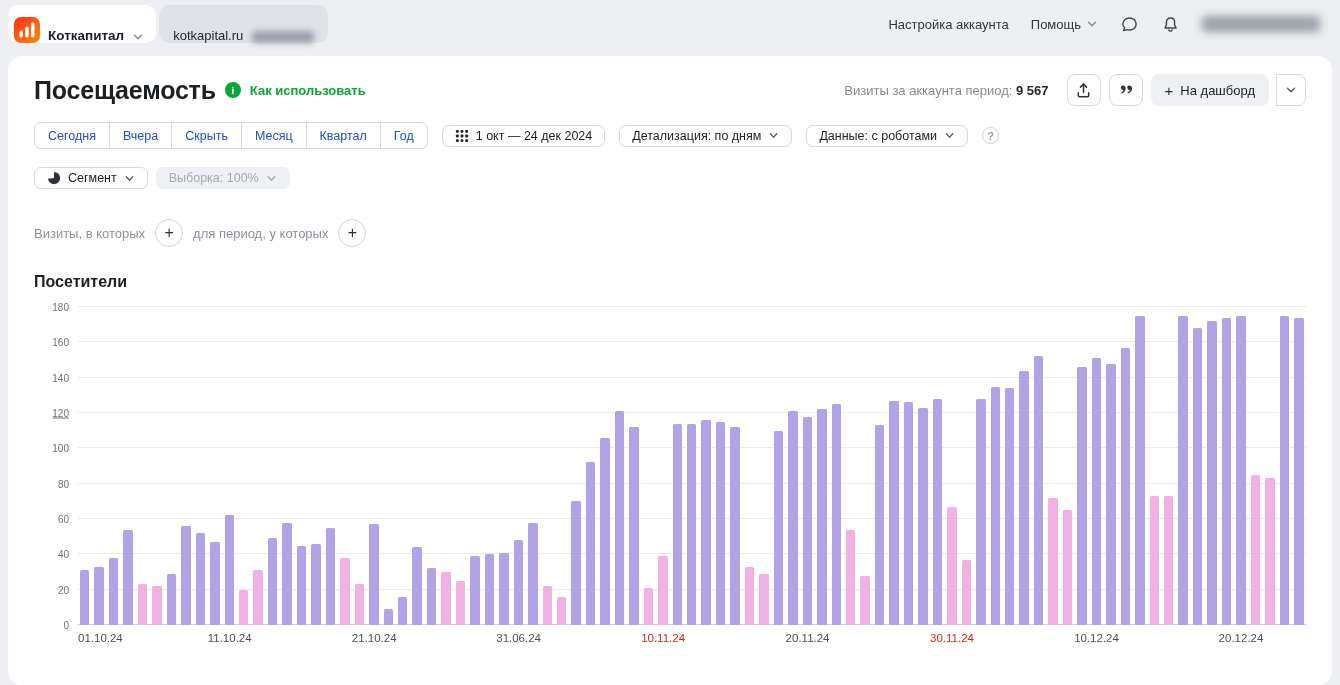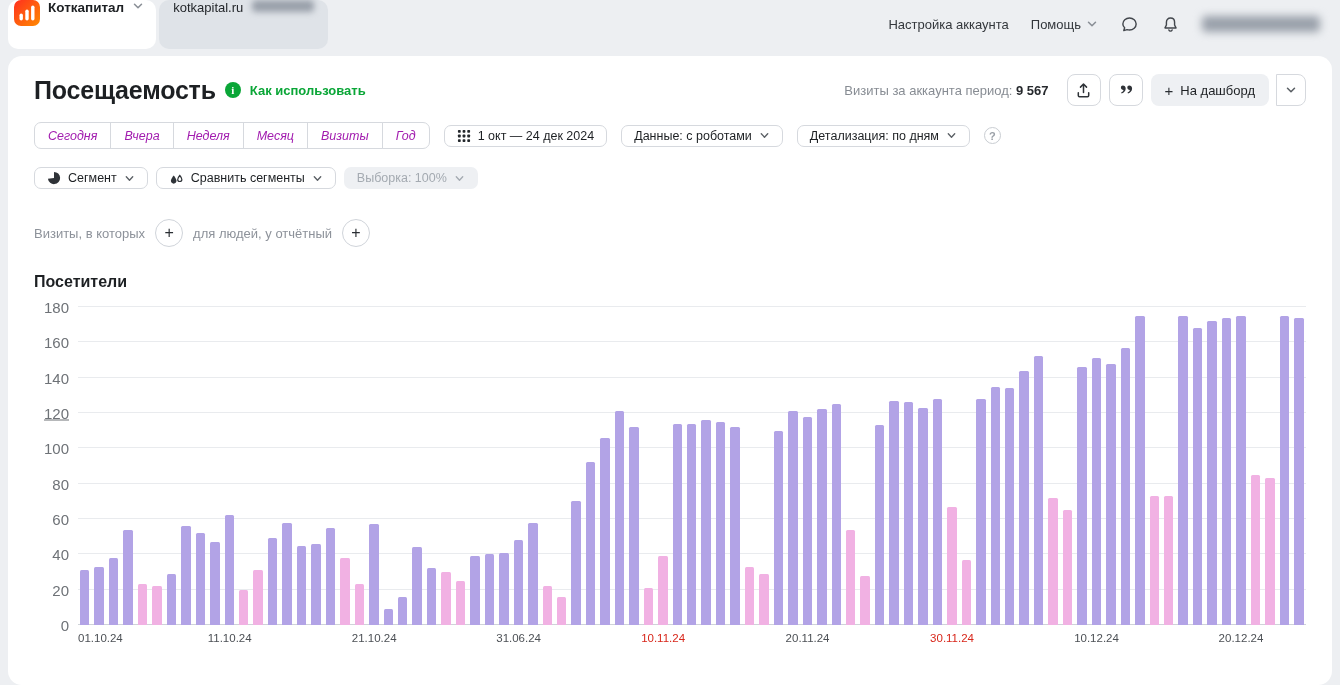--- a/index.html
+++ b/index.html
@@ -5,21 +5,21 @@
   * { box-sizing: border-box; }
   html,body { margin:0; padding:0; }
   body {
     width:1340px; height:685px; overflow:hidden;
     background:#edeff2; color:#1d2023;
     font-family:"Liberation Sans", sans-serif;
   }
   
   .topbar { height:48px; display:flex; align-items:center; justify-content:space-between; padding:0 20px 0 8px; }
   .tb-left { display:flex; align-items:center; }
-  .pill { display:flex; align-items:flex-start; height:49px; border-radius:10px; }
+  .pill { display:flex; align-items:flex-end; height:38px; border-radius:10px; }
   .pill.white { background:#fff; padding:0 12px 0 6px; gap:8px; cursor:pointer; }
   .pill.gray { background:#dfe3e8; padding:0 14px; gap:9px; margin-left:3px; }
   .acct-name { font-size:13.5px; font-weight:600; }
   .site { font-size:13px; color:#24272b; }
   .blur { background:#99a0aa; border-radius:4px; filter:blur(3px); }
   .blur.counter { width:62px; height:12px; }
   .blur.user { width:118px; height:16px; filter:blur(4px); }
   .chev { color:#8a8f96; display:flex; align-items:center; }
   .tb-right { display:flex; align-items:center; gap:22px; }
   .tb-link { font-size:13px; color:#33373c; cursor:pointer; text-decoration:none; }
@@ -38,37 +38,37 @@
   .icon-btn { width:34px; height:32px; border:1px solid #d6d9de; background:#fff; border-radius:8px; display:flex; align-items:center; justify-content:center; cursor:pointer; padding:0; }
   .btn { height:32px; border:1px solid #d6d9de; background:#fff; border-radius:8px; font-size:13px; color:#1d2023; padding:0 13px; display:flex; align-items:center; gap:7px; cursor:pointer; font-family:inherit; }
   .btn.gray { background:#eef0f3; border-color:transparent; }
   .plus-glyph { font-size:15px; color:#2a2e33; line-height:1; }
   .split { display:flex; }
   .split .main { border-radius:8px 0 0 8px; }
   .split .caret { border-radius:0 8px 8px 0; margin-left:-1px; width:30px; padding:0; justify-content:center; }
   
   .row1 { display:flex; align-items:center; gap:14px; margin-bottom:18px; }
   .pgroup { display:flex; }
-  .pbtn { height:27px; border:1px solid #d6d9de; background:#fff; font-size:12.5px; color:#a21caf; padding:0 13px; margin-left:-1px; cursor:pointer; font-family:inherit;font-style:italic; }
+  .pbtn { height:27px; border:1px solid #d6d9de; background:#fff; font-size:12.5px; color:#1d4ed8; padding:0 13px; margin-left:-1px; cursor:pointer; font-family:inherit; }
   .pbtn:first-child { border-radius:7px 0 0 7px; margin-left:0; }
   .pbtn:last-child { border-radius:0 7px 7px 0; }
   .sbtn { height:22px; border:1px solid #d6d9de; background:#fff; border-radius:7px; font-size:12.5px; color:#1d2023; padding:7px 12px; display:flex; align-items:center; gap:7px; cursor:pointer; font-family:inherit; }
   .sbtn.disabled { background:#eef0f3; border-color:transparent; color:#a4aab1; cursor:default; }
   .qmark { width:17px; height:17px; border-radius:50%; border:1.5px solid #c9cdd2; color:#9aa0a7; font-size:11px; font-weight:700; display:flex; align-items:center; justify-content:center; }
   .row2 { display:flex; align-items:center; gap:8px; margin-bottom:30px; }
   .row3 { display:flex; align-items:center; gap:10px; margin-bottom:26px; font-size:13px; color:#8d929a; }
   .plus-btn { width:28px; height:28px; border-radius:50%; border:1px solid #d0d4da; background:#fff; font-size:16px; color:#2a2e33; display:flex; align-items:center; justify-content:center; cursor:pointer; padding:0; }
   
   .section-row { display:flex; align-items:center; justify-content:space-between; margin-bottom:16px; }
   h2 { font-size:16px; margin:0; font-weight:700; }
   .pill-btn { height:30px; border-radius:16px; border:1px solid #d6d9de; background:#fff; font-size:13px; display:flex; align-items:center; gap:7px; padding:0 14px; cursor:pointer; font-family:inherit; color:#1d2023; }
   .plot { position:relative; margin-left:44px; height:318px; }
   .gridline { position:absolute; left:0; right:0; height:1px; background:#e9ebee; }
   .gridline.zero { background:#cfd3d8; }
-  .y-label { position:absolute; right:calc(100% + 9px); transform:translateY(50%); font-size:15px; color:#6e7277; }
+  .y-label { position:absolute; right:calc(100% + 9px); transform:translateY(50%); font-size:10px; color:#6e7277; }
   .bars { position:absolute; left:0; right:0; top:0; bottom:0; display:flex; align-items:flex-end; gap:5px; padding:0 2px; }
   .bar { flex:1; border-radius:1.5px 1.5px 0 0; min-width:0; }
   .x-axis { position:relative; margin-left:44px; height:20px; margin-top:7px; }
   .x-label { position:absolute; top:0; font-size:11.5px; color:#4c5055; transform:translateX(-50%); white-space:nowrap; }
   .x-label.red { color:#d8261a; }
 </style>
 </head>
 <body>
 
 <div class="topbar">
@@ -167,51 +167,51 @@
           </span>
         </button>
       </div>
     </div>
   </div>
 
   <div class="row1">
     <div class="pgroup">
         <button class="pbtn">Сегодня</button>
         <button class="pbtn">Вчера</button>
-        <button class="pbtn">Неделя</button>
+        <button class="pbtn">Скрыть</button>
         <button class="pbtn">Месяц</button>
-        <button class="pbtn">Визиты</button>
+        <button class="pbtn">Квартал</button>
         <button class="pbtn">Год</button>
       </div>
     <button class="sbtn">
       <span style="display:flex">
         <svg width="14" height="14" viewBox="0 0 15 15" fill="#23272b">
             <rect x="1" y="1" width="3" height="3" rx="0.8"></rect>
             <rect x="6" y="1" width="3" height="3" rx="0.8"></rect>
             <rect x="11" y="1" width="3" height="3" rx="0.8"></rect>
             <rect x="1" y="6" width="3" height="3" rx="0.8"></rect>
             <rect x="6" y="6" width="3" height="3" rx="0.8"></rect>
             <rect x="11" y="6" width="3" height="3" rx="0.8"></rect>
             <rect x="1" y="11" width="3" height="3" rx="0.8"></rect>
             <rect x="6" y="11" width="3" height="3" rx="0.8"></rect>
             <rect x="11" y="11" width="3" height="3" rx="0.8"></rect>
           </svg>
       </span>
       <span>1 окт — 24 дек 2024</span>
     </button>
     <button class="sbtn">
-      <span>Данные: с роботами</span>
+      <span>Детализация: по дням</span>
       <span class="chev">
         <svg width="11" height="11" viewBox="0 0 12 12">
             <path d="M2.5 4.2 6 7.8 9.5 4.2" fill="none" stroke="#5b6065" stroke-width="1.5" stroke-linecap="round" stroke-linejoin="round"></path>
           </svg>
       </span>
     </button>
     <button class="sbtn">
-      <span>Детализация: по дням</span>
+      <span>Данные: с роботами</span>
       <span class="chev">
         <svg width="11" height="11" viewBox="0 0 12 12">
             <path d="M2.5 4.2 6 7.8 9.5 4.2" fill="none" stroke="#5b6065" stroke-width="1.5" stroke-linecap="round" stroke-linejoin="round"></path>
           </svg>
       </span>
     </button>
     <span class="qmark">?</span>
   </div>
 
   <div class="row2">
@@ -221,48 +221,34 @@
             <path d="M8 8 L8 1 A7 7 0 1 1 1.06 8.9 Z" fill="#2f3338"></path>
           </svg>
       </span>
       <span>Сегмент</span>
       <span class="chev">
         <svg width="11" height="11" viewBox="0 0 12 12">
             <path d="M2.5 4.2 6 7.8 9.5 4.2" fill="none" stroke="#5b6065" stroke-width="1.5" stroke-linecap="round" stroke-linejoin="round"></path>
           </svg>
       </span>
     </button>
-    <button class="sbtn">
-      <span style="display:flex">
-        <svg width="15" height="15" viewBox="0 0 16 16">
-            <path d="M5 13.5c-1.7 0-3-1.3-3-3 0-2 2-4.6 3-5.8 1 1.2 3 3.8 3 5.8 0 1.7-1.3 3-3 3z" fill="#2f3338"></path>
-            <path d="M11.5 11.2c-1.2 0-2.2-1-2.2-2.2 0-1.5 1.5-3.4 2.2-4.2.7.8 2.2 2.7 2.2 4.2 0 1.2-1 2.2-2.2 2.2z" fill="none" stroke="#2f3338" stroke-width="1.3"></path>
-          </svg>
-      </span>
-      <span>Сравнить сегменты</span>
-      <span class="chev">
-        <svg width="11" height="11" viewBox="0 0 12 12">
-            <path d="M2.5 4.2 6 7.8 9.5 4.2" fill="none" stroke="#5b6065" stroke-width="1.5" stroke-linecap="round" stroke-linejoin="round"></path>
-          </svg>
-      </span>
-    </button>
     <button class="sbtn disabled">
       <span>Выборка: 100%</span>
       <span class="chev">
         <svg width="11" height="11" viewBox="0 0 12 12">
             <path d="M2.5 4.2 6 7.8 9.5 4.2" fill="none" stroke="#a4aab1" stroke-width="1.5" stroke-linecap="round" stroke-linejoin="round"></path>
           </svg>
       </span>
     </button>
   </div>
 
   <div class="row3">
     <span>Визиты, в которых</span>
     <button class="plus-btn">+</button>
-    <span>для людей, у отчётный</span>
+    <span>для период, у которых</span>
     <button class="plus-btn">+</button>
   </div>
 
   <div class="section-row">
     <h2>Посетители</h2>
   </div>
 
   <div class="chart">
     <div class="plot">
       <div>

